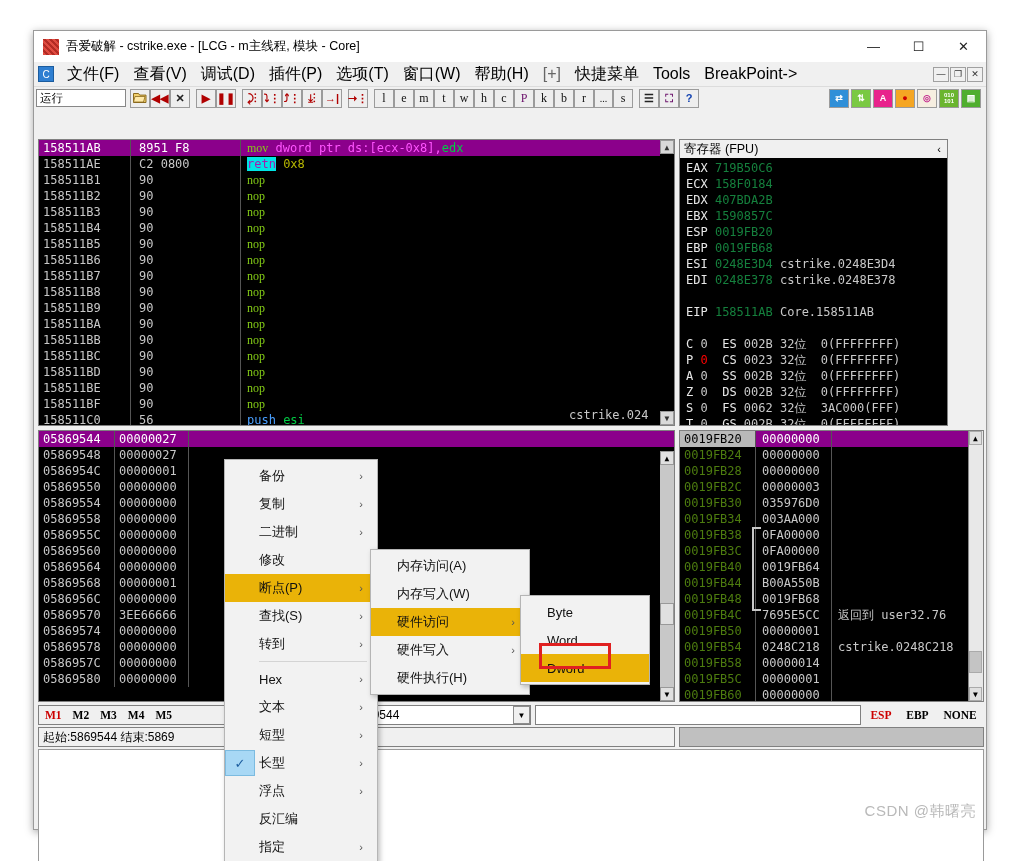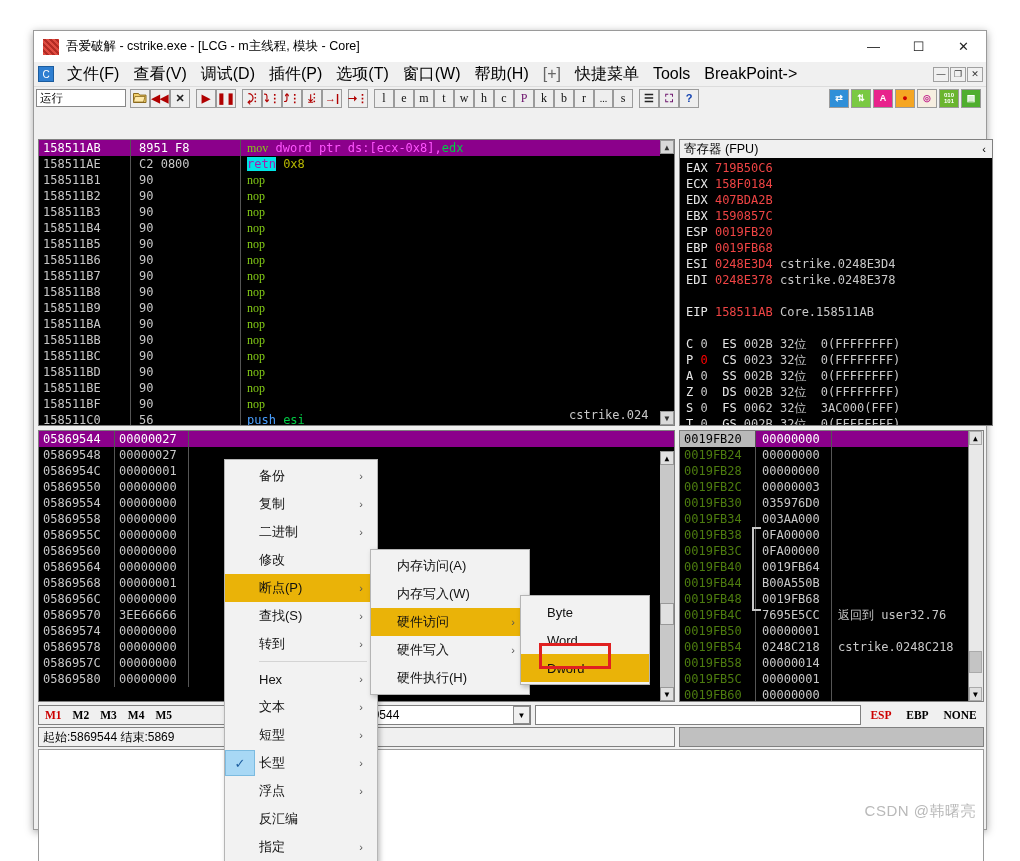--- a/index.html
+++ b/index.html
@@ -61,28 +61,28 @@
   .ins-mov{color:#84cc16;font-family:Liberation Serif, serif;} .ins-arg{color:#ff55ff;} .ins-reg{color:#00cc44;}
   .ins-hl{background:#00e5e5;color:#a21caf;}
   .ins-num{color:#b8b800;}
   .ins-push{color:#4aa0ff;}
   .dcomment{position:absolute;left:530px;color:#c8c8c8;font-size:12px;}
   .dscroll{position:absolute;right:0;top:0;width:14px;height:100%;background:#000;}
   .dsc-arrow{width:14px;height:14px;background:#d9d9d9;border:1px solid #999;box-sizing:border-box;
              display:flex;align-items:center;justify-content:center;font-size:8px;color:#333;}
 
   
-  .regs{position:absolute;left:644px;top:0;width:314px;height:287px;background:#000;
+  .regs{position:absolute;left:644px;top:0;width:269px;height:287px;background:#000;
         border:1px solid #808080;box-sizing:border-box;overflow:hidden;}
   .regs-hdr{height:18px;background:#f0f0f0;display:flex;align-items:center;font-size:12.5px;padding-left:4px;}
   .regs-hdr .chev{margin-left:auto;padding-right:6px;font-size:11px;}
   .regs-body{padding:2px 0 0 6px;}
   .rrow{height:16px;line-height:16px;font-size:12px;white-space:pre;color:#c8c8c8;}
   .rname{color:#e8e8e8;}
-  .rval{color:#ef4444;}
+  .rval{color:#15803d;}
   .rcmt{color:#c8c8c8;}
   .rflag-red{color:#ff0000;}
 
   
   .dump{position:absolute;left:3px;top:291px;width:637px;height:272px;background:#000;
         border:1px solid #808080;box-sizing:border-box;overflow:hidden;}
   .dump-hdr{height:20px;background:#f0f0f0;display:flex;font-size:12.5px;align-items:center;}
   .dh{border-right:1px solid #9a9a9a;height:20px;display:flex;align-items:center;padding-left:4px;box-sizing:border-box;}
   .mrow{display:flex;height:16px;line-height:16px;font-size:12px;white-space:pre;}
   .mrow.sel{background:#8b008b;}

